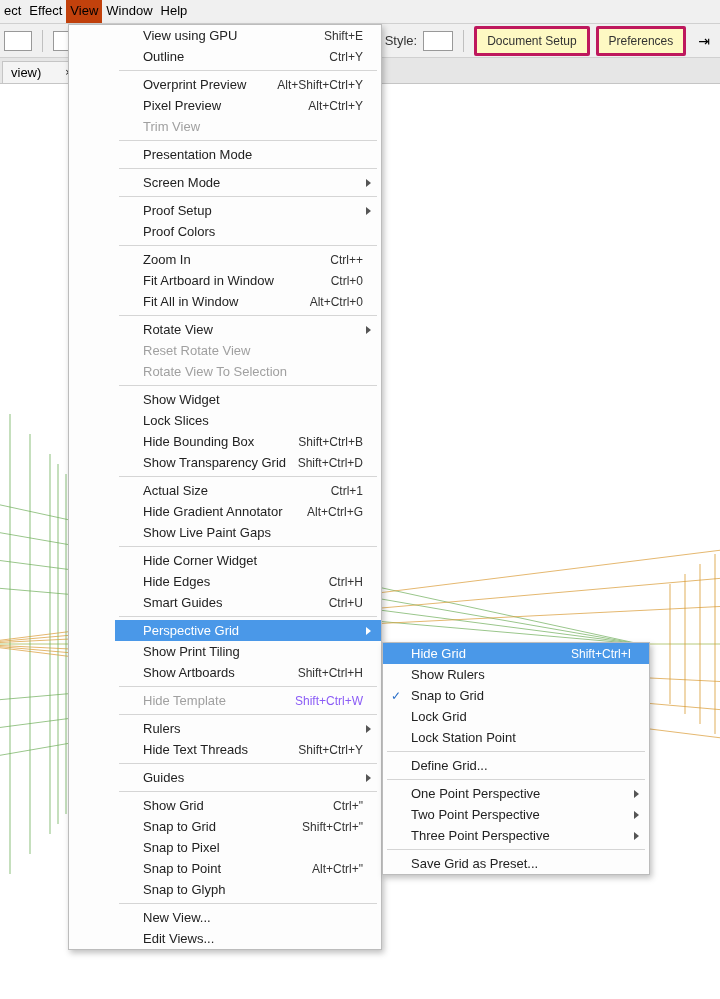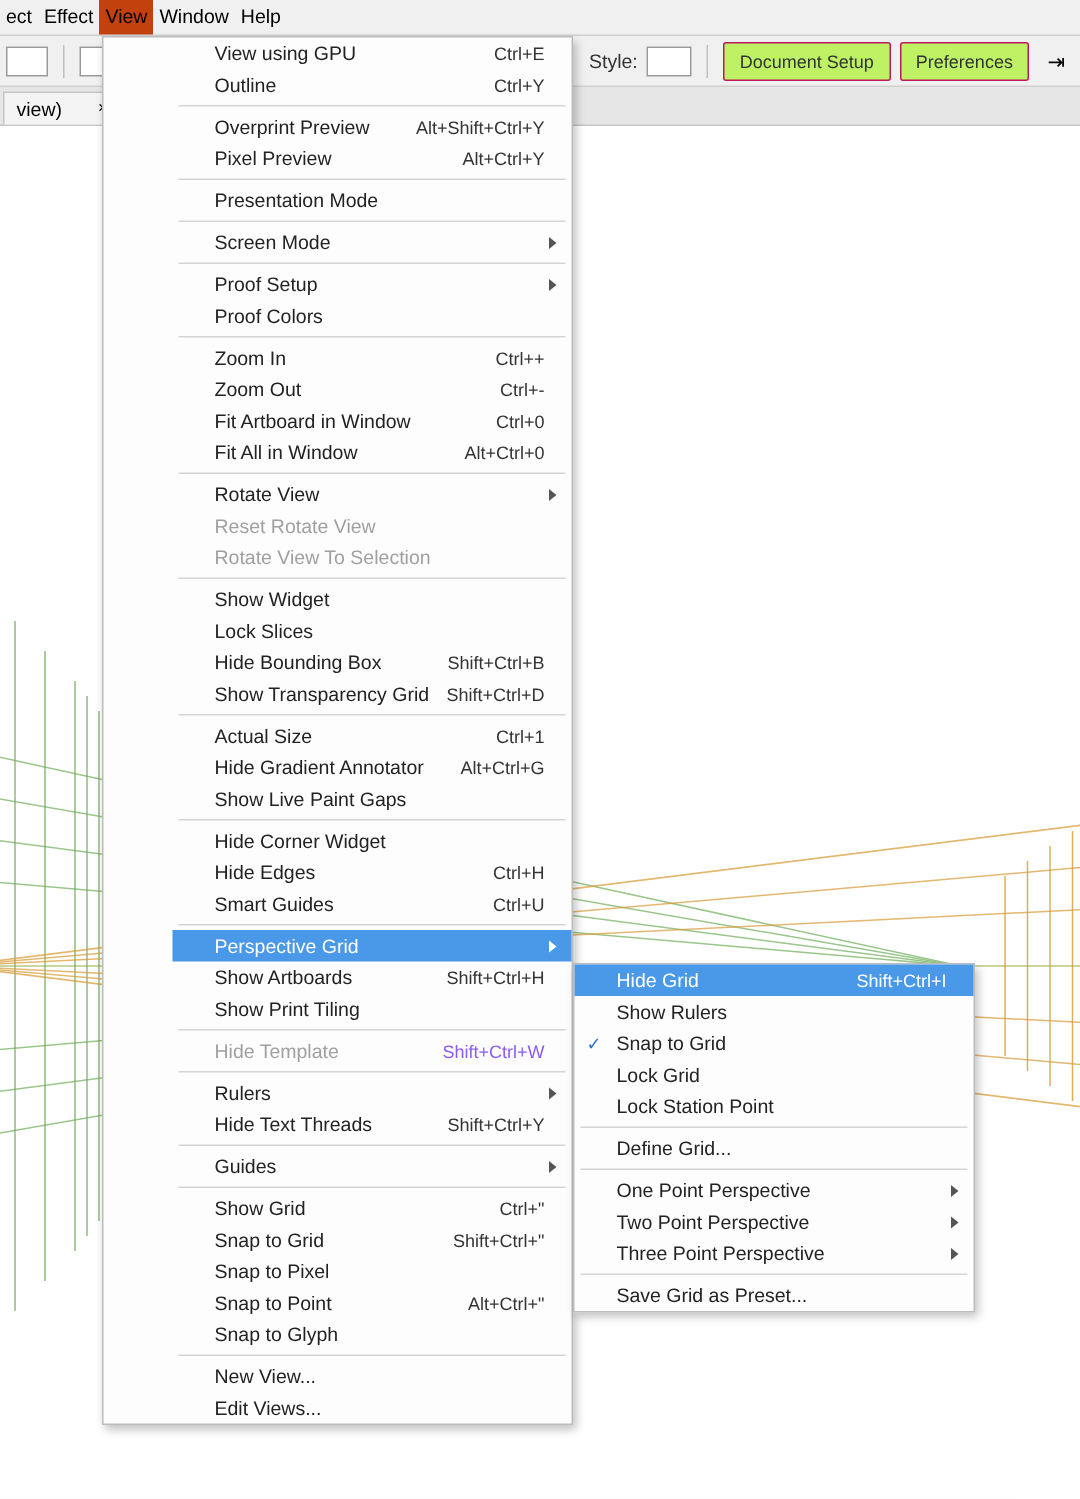--- a/index.html
+++ b/index.html
@@ -7,21 +7,21 @@
 
 .menubar { display: flex; background: #f0f0f0; border-bottom: 1px solid #d0d0d0; height: 24px; align-items: stretch; }
 .menubar-item { padding: 3px 4px; cursor: default; }
 .menubar-item.active { background: #c2410c; }
 
 .toolbar { display: flex; align-items: center; background: #f0f0f0; border-bottom: 1px solid #d0d0d0; height: 34px; padding: 0 4px; gap: 6px; }
 .tb-sep { width: 1px; height: 22px; background: #c0c0c0; margin: 0 4px; }
 .tb-swatch { width: 28px; height: 20px; background: #fff; border: 1px solid #999; display: inline-block; }
 .tb-select { width: 30px; height: 20px; background: #fff; border: 1px solid #999; }
 .tb-label { font-size: 13px; color: #333; }
-.tb-btn { background: #bef264; border: 1px solid #be185d; padding: 5px 10px; border-radius: 2px; font-size: 12px; color: #333; }
+.tb-btn { background: #fef9c3; border: 3px solid #be185d; padding: 5px 10px; border-radius: 2px; font-size: 12px; color: #333; }
 
 .tabstrip { display: flex; background: #e6e6e6; border-bottom: 1px solid #c5c5c5; height: 26px; align-items: center; padding-left: 2px; }
 .doc-tab { background: #f4f4f4; border: 1px solid #c5c5c5; border-bottom: none; padding: 3px 8px; font-size: 12px; display: flex; align-items: center; gap: 24px; position: relative; top: 1px; }
 .doc-tab .close { font-size: 11px; }
 
 .canvas { position: absolute; top: 84px; left: 0; right: 0; bottom: 0; background: #fff; z-index: 0; }
 
 .dropdown { position: absolute; background: #fdfdfd; border: 1px solid #bcbcbc; box-shadow: 2px 3px 6px rgba(0,0,0,.25); z-index: 10; font-size: 13px; color: #222; }
 .dropdown.main { top: 24px; left: 68px; width: 314px; padding-left: 46px; }
 .dropdown.sub  { top: 614px; left: 382px; width: 268px; margin-top: 28px; }
@@ -111,35 +111,38 @@
         <line x1="-30" y1="560" x2="770" y2="630"></line>
           <line x1="-30" y1="560" x2="770" y2="660"></line>
       </g>
     </g>
   </svg>
 </div>
 
 <div class="dropdown main" id="dd-main">
     <div class="mi">
       <span class="lbl">View using GPU</span>
-      <span class="kb">Ctrl+E</span>
+      <span class="kb">Shift+E</span>
     </div>
     <div class="mi">
       <span class="lbl">Outline</span>
       <span class="kb">Ctrl+Y</span>
     </div>
     <div class="sep"></div>
     <div class="mi">
       <span class="lbl">Overprint Preview</span>
       <span class="kb">Alt+Shift+Ctrl+Y</span>
     </div>
     <div class="mi">
       <span class="lbl">Pixel Preview</span>
       <span class="kb">Alt+Ctrl+Y</span>
     </div>
+    <div class="mi disabled">
+      <span class="lbl">Trim View</span>
+    </div>
     <div class="sep"></div>
     <div class="mi">
       <span class="lbl">Presentation Mode</span>
     </div>
     <div class="sep"></div>
     <div class="mi">
       <span class="lbl">Screen Mode</span>
       <span class="arrow"></span>
     </div>
     <div class="sep"></div>
@@ -149,24 +152,20 @@
     </div>
     <div class="mi">
       <span class="lbl">Proof Colors</span>
     </div>
     <div class="sep"></div>
     <div class="mi">
       <span class="lbl">Zoom In</span>
       <span class="kb">Ctrl++</span>
     </div>
     <div class="mi">
-      <span class="lbl">Zoom Out</span>
-      <span class="kb">Ctrl+-</span>
-    </div>
-    <div class="mi">
       <span class="lbl">Fit Artboard in Window</span>
       <span class="kb">Ctrl+0</span>
     </div>
     <div class="mi">
       <span class="lbl">Fit All in Window</span>
       <span class="kb">Alt+Ctrl+0</span>
     </div>
     <div class="sep"></div>
     <div class="mi">
       <span class="lbl">Rotate View</span>
@@ -216,25 +215,25 @@
     <div class="mi">
       <span class="lbl">Smart Guides</span>
       <span class="kb">Ctrl+U</span>
     </div>
     <div class="sep"></div>
     <div class="mi hl">
       <span class="lbl">Perspective Grid</span>
       <span class="arrow"></span>
     </div>
     <div class="mi">
+      <span class="lbl">Show Print Tiling</span>
+    </div>
+    <div class="mi">
       <span class="lbl">Show Artboards</span>
       <span class="kb">Shift+Ctrl+H</span>
-    </div>
-    <div class="mi">
-      <span class="lbl">Show Print Tiling</span>
     </div>
     <div class="sep"></div>
     <div class="mi disabled">
       <span class="lbl">Hide Template</span>
       <span class="kb">Shift+Ctrl+W</span>
     </div>
     <div class="sep"></div>
     <div class="mi">
       <span class="lbl">Rulers</span>
       <span class="arrow"></span>

